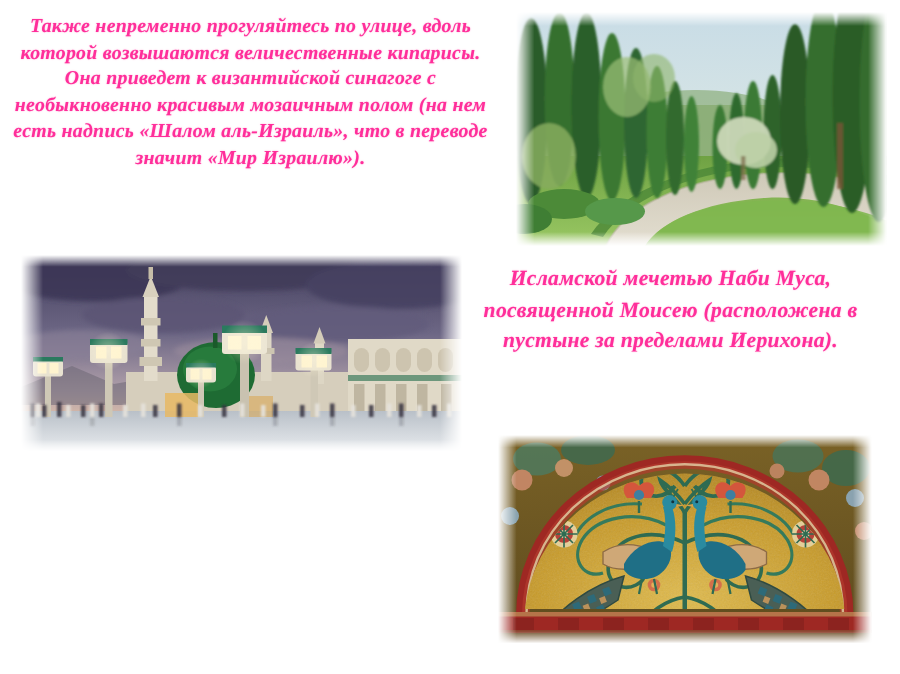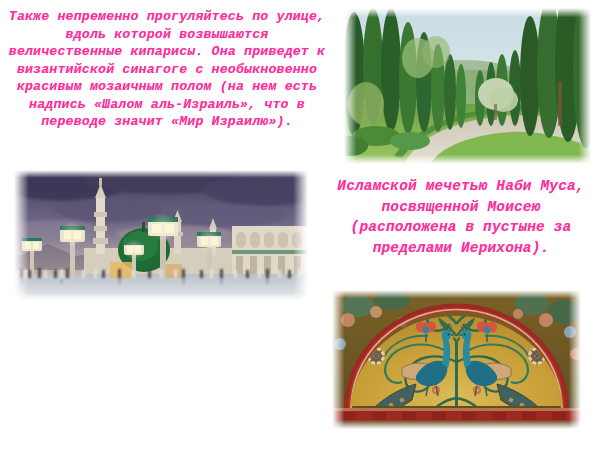--- a/index.html
+++ b/index.html
@@ -7,21 +7,21 @@
     margin: 0;
     padding: 0;
     background: #ffffff;
   }
   #slide {
     position: relative;
     width: 600px;
     height: 449px;
     background: #ffffff;
     overflow: hidden;
-    font-family: Liberation Mono, monospace;
+    font-family: Liberation Serif, serif;
   }
 
   
   .caption {
     position: absolute;
     color: #ff2e9a;
     font-style: italic;
     font-weight: bold;
     text-align: center;
     line-height: 1.30;
@@ -31,21 +31,21 @@
   }
 
   #intro-text {
     left: 6px;
     top: 8px;
     width: 322px;
     font-size: 13.2px;
     line-height: 1.33;
   }
   #mosque-text {
-    left: 334px;
+    left: 320px;
     top: 176px;
     width: 254px;
     font-size: 14.4px;
     line-height: 1.44;
   }
   #synagogue-text {
     left: 14px;
     top: 327px;
     width: 300px;
     font-size: 16.4px;

